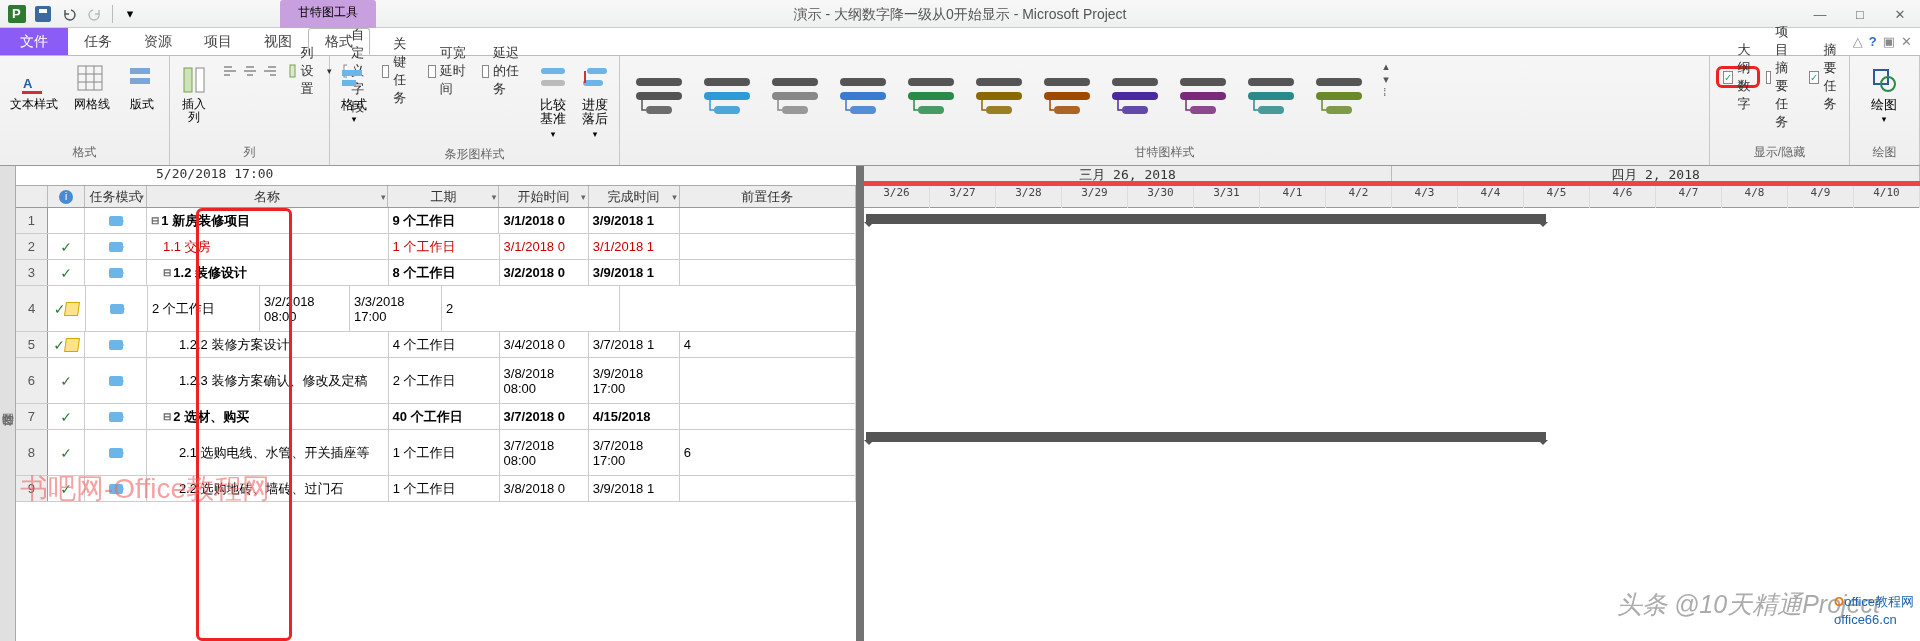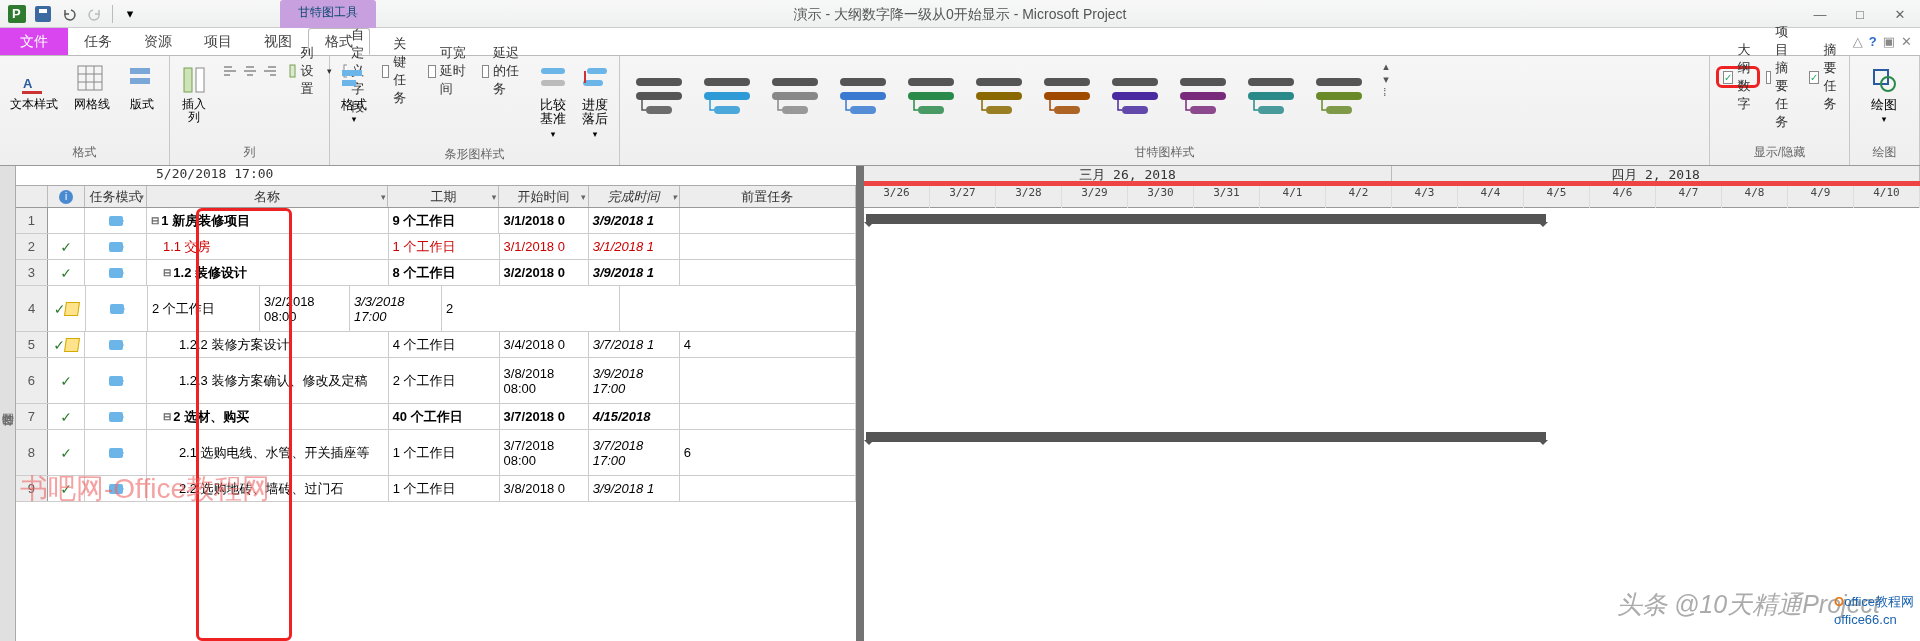--- a/index.html
+++ b/index.html
@@ -3,28 +3,28 @@
 <meta charset="utf-8">
 <style>
 * { margin: 0; padding: 0; box-sizing: border-box; font-family: "Microsoft YaHei", Arial, sans-serif; font-size: 13px; }
 body { background: #fff; width: 1920px; height: 641px; overflow: hidden; position: relative; user-select: none; }
 
 
 .titlebar { height: 28px; background: linear-gradient(#f8f8f8,#eef0f0); display: flex; align-items: center; border-bottom: 1px solid #ccc; }
 .qat { display: flex; align-items: center; gap: 4px; padding: 0 6px; }
 .qat-ico { width: 22px; height: 22px; display: flex; align-items: center; justify-content: center; border-radius: 2px; }
 .ws-sep { width: 1px; height: 18px; background: #bbb; margin: 0 2px; }
-.contextual-tab { position: absolute; left: 280px; top: 0; height: 28px; padding: 4px 18px 0; background: #c8a0e0; color: #0c4a6e; font-size: 12px; border-radius: 3px 3px 0 0; }
+.contextual-tab { position: absolute; left: 280px; top: 0; height: 28px; padding: 4px 18px 0; background: #c8a0e0; color: #000000; font-size: 12px; border-radius: 3px 3px 0 0; }
 .title-center { position: absolute; left: 0; right: 0; top: 0; height: 28px; text-align: center; line-height: 28px; color: #555; font-size: 14px; pointer-events: none; }
 .win-controls { position: absolute; right: 0; top: 0; display: flex; }
 .win-btn { width: 40px; height: 28px; display: flex; align-items: center; justify-content: center; color: #666; }
 
 
 .tabstrip { height: 28px; background: #fff; display: flex; align-items: stretch; border-bottom: 1px solid #bbb; }
-.file-tab { background: #d946ef; color: #fff; padding: 0 20px; display: flex; align-items: center; font-size: 14px; }
+.file-tab { background: #8b5cf6; color: #fff; padding: 0 20px; display: flex; align-items: center; font-size: 14px; }
 .tab { padding: 0 16px; display: flex; align-items: center; color: #444; font-size: 14px; }
 .tab.active { background: #fff; border: 1px solid #bbb; border-bottom-color: #fff; border-radius: 3px 3px 0 0; }
 .tab-highlight { border: 3px solid #e22; border-radius: 6px; }
 .tabstrip .right { margin-left: auto; display: flex; align-items: center; gap: 6px; padding-right: 8px; color: #3c6; }
 
 
 .ribbon { height: 110px; background: linear-gradient(#f6f6f6,#efefef); border-bottom: 1px solid #999; display: flex; }
 .group { border-right: 1px solid #c8c8c8; display: flex; flex-direction: column; padding: 4px 6px 0; }
 .group-body { flex: 1; display: flex; align-items: flex-start; gap: 6px; }
 .group-label { text-align: center; color: #666; font-size: 12px; padding: 2px 0 4px; }
@@ -43,21 +43,21 @@
 
 
 .sheet-area { position: absolute; top: 166px; left: 0; right: 0; bottom: 0; display: flex; }
 .side-label { width: 16px; background: #e0e0e0; border-right: 1px solid #aaa; writing-mode: vertical-rl; text-align: center; color: #666; font-size: 12px; display:flex; align-items:center; justify-content:center; }
 .left-pane { width: 848px; border-right: 8px solid #737373; position: relative; display:flex; flex-direction:column; }
 .date-hdr { height: 20px; border-bottom: 1px solid #aaa; color: #333; padding-left: 140px; font-family: Consolas, monospace; }
 .grid-head { height: 22px; display: flex; background: #ededed; border-bottom: 1px solid #999; }
 .col { border-right: 1px solid #bbb; display: flex; align-items: center; justify-content: center; position: relative; color: #333; overflow:hidden; }
 .col .drop { position: absolute; right: 2px; font-size: 9px; color: #666; }
 .w-rownum { width: 32px; } .w-ind { width: 38px; } .w-mode { width: 62px; }
-.w-name { width: 244px; } .w-dur { width: 112px; } .w-start { width: 90px; } .w-end { width: 92px; font-style: italic; } .w-pred { width: 178px; }
+.w-name { width: 244px; } .w-dur { width: 112px; } .w-start { width: 90px; } .w-end { width: 92px; } .w-pred { width: 178px; }
 .grid-body { flex:1; overflow:hidden; }
 .row { height: 26px; display: flex; border-bottom: 1px solid #ccc; }
 .row.double { height: 46px; }
 .cell { border-right: 1px solid #ccc; padding: 2px 4px; overflow: hidden; display:flex; align-items:center; }
 .cell.center { justify-content:center; }
 .rownum { background: #ededed; text-align: center; color: #555; justify-content:center; border-right:1px solid #999; }
 .task-ico { width: 14px; height: 10px; background: #6bb5e8; border-radius: 2px; position:relative; }
 .task-ico:after { content:""; position:absolute; right:-4px; top:2px; border:3px solid transparent; border-left-color:#6bb5e8; }
 .note-ico { width:14px; height:14px; background:#ffe38a; border:1px solid #d4aa00; transform: skewX(-8deg); }
 .check { color:#2a7a2a; font-size:14px; }

